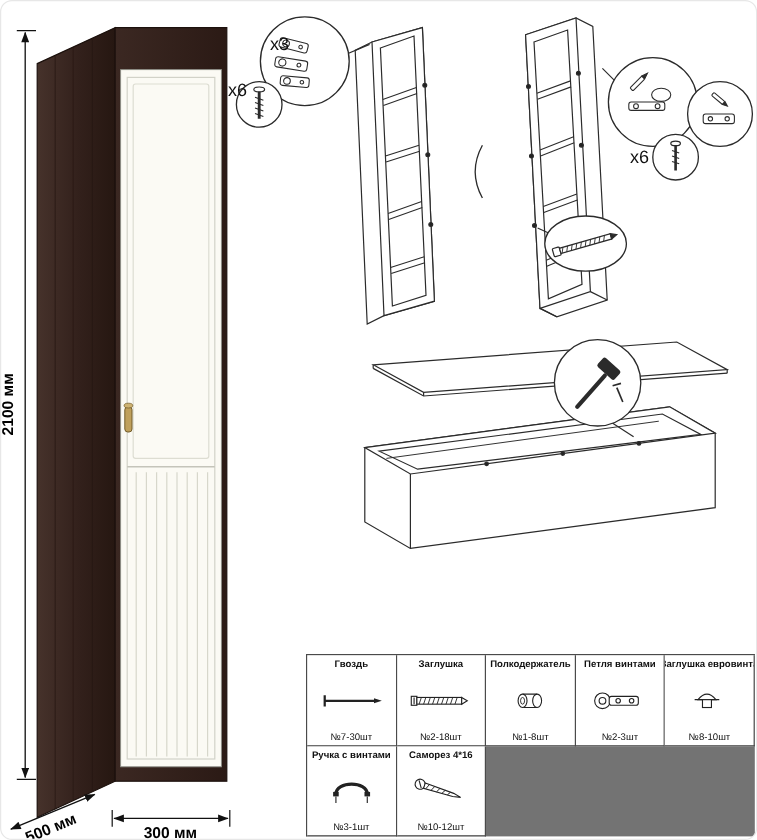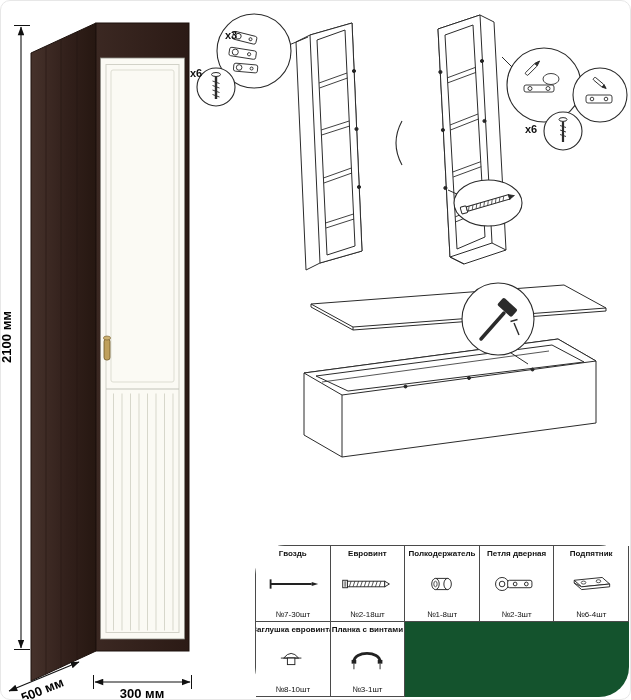--- a/index.html
+++ b/index.html
@@ -1,25 +1,25 @@
 <!DOCTYPE html>
 <html><head>
 <meta charset="utf-8">
 <style>
   * { margin:0; padding:0; box-sizing:border-box; }
   html,body { width:631px; height:700px; background:#fff; font-family:"Liberation Sans",sans-serif; }
   .canvas { position:absolute; left:0; top:0; width:631px; height:700px; background:#fff;
             border:1px solid #e7e7e7; border-radius:10px; overflow:hidden; }
   svg text { font-family:"Liberation Sans",sans-serif; }
   .dim-text { font-size:13px; font-weight:bold; fill:#000; }
-  .label-float { position:absolute; font-size:11px; font-weight:bold; color:#111; z-index:5; }
+  .label-float { position:absolute; font-size:15px; font-weight:normal; color:#111; z-index:5; }
   
   .parts-table { position:absolute; left:254px; top:544px; width:374px; height:152px;
                  display:grid; grid-template-columns:repeat(5,1fr); grid-template-rows:1fr 1fr;
-                 border-top:1px solid #4a4a4a; border-left:1px solid #4a4a4a; background:#14532d; z-index:4;border-radius:30px; }
+                 border-top:1px solid #4a4a4a; border-left:1px solid #4a4a4a; background:#737373; z-index:4; }
   .cell { border-right:1px solid #4a4a4a; border-bottom:1px solid #4a4a4a;
           display:flex; flex-direction:column; align-items:center; justify-content:space-between;
           padding:3px 1px 2px 1px; background:#fff; overflow:hidden; }
   .cell-name { font-size:8px; font-weight:700; color:#111; white-space:nowrap; }
   .cell-qty  { font-size:8px; color:#111; white-space:nowrap; }
   .cell-icon { flex:1; display:flex; align-items:center; justify-content:center; }
   .cell-icon svg { width:56px; height:26px; }
 </style>
 </head>
 <body>
@@ -286,21 +286,21 @@
         <svg viewBox="0 0 60 26">
             <line x1="6" y1="13" x2="50" y2="13" stroke="#222" stroke-width="2"></line>
             <line x1="6" y1="8" x2="6" y2="18" stroke="#222" stroke-width="2"></line>
             <polygon points="50,10.8 57,13 50,15.2" fill="#222"></polygon>
           </svg>
       </div>
       <div class="cell-qty">№7-30шт</div>
     </div>
 
     <div class="cell">
-      <div class="cell-name">Евровинт</div>
+      <div class="cell-name">Заглушка</div>
       <div class="cell-icon">
         <svg viewBox="0 0 60 26">
             <rect x="4" y="9" width="5" height="8" fill="#fff" stroke="#222"></rect>
             <line x1="6.5" y1="10" x2="6.5" y2="16" stroke="#222"></line>
             <rect x="9" y="10" width="40" height="6" fill="#fff" stroke="#222"></rect>
             <g stroke="#222" stroke-width="0.8">
               <line x1="13" y1="10" x2="11" y2="16"></line>
               <line x1="17" y1="10" x2="15" y2="16"></line>
               <line x1="21" y1="10" x2="19" y2="16"></line>
               <line x1="25" y1="10" x2="23" y2="16"></line>
@@ -324,69 +324,77 @@
             <line x1="23" y1="7" x2="36" y2="7" stroke="#222"></line>
             <line x1="23" y1="19" x2="36" y2="19" stroke="#222"></line>
             <ellipse cx="23" cy="13" rx="4" ry="6" fill="#fff" stroke="#222"></ellipse>
             <ellipse cx="23" cy="13" rx="1.8" ry="3" fill="none" stroke="#222" stroke-width="0.8"></ellipse>
           </svg>
       </div>
       <div class="cell-qty">№1-8шт</div>
     </div>
 
     <div class="cell">
-      <div class="cell-name">Петля дверная</div>
+      <div class="cell-name">Петля винтами</div>
       <div class="cell-icon">
         <svg viewBox="0 0 60 26">
             <circle cx="14" cy="13" r="7" fill="#fff" stroke="#222"></circle>
             <circle cx="14" cy="13" r="3" fill="none" stroke="#222"></circle>
             <rect x="20" y="9" width="26" height="8" rx="2" fill="#fff" stroke="#222"></rect>
             <circle cx="28" cy="13" r="2" fill="none" stroke="#222"></circle>
             <circle cx="40" cy="13" r="2" fill="none" stroke="#222"></circle>
           </svg>
       </div>
       <div class="cell-qty">№2-3шт</div>
     </div>
 
 
-    <div class="cell">
-      <div class="cell-name">Подпятник</div>
-      <div class="cell-icon">
-        <svg viewBox="0 0 60 26">
-            <polygon points="12,9 42,6 50,13 20,16" fill="#fff" stroke="#222"></polygon>
-            <polyline points="12,9 12,12 20,19 50,16 50,13 20,16 12,12" fill="#fff" stroke="#222"></polyline>
-            <ellipse cx="22" cy="11.5" rx="2.5" ry="1.6" fill="none" stroke="#222" stroke-width="0.8"></ellipse>
-            <ellipse cx="38" cy="10" rx="2.5" ry="1.6" fill="none" stroke="#222" stroke-width="0.8"></ellipse>
-          </svg>
-      </div>
-      <div class="cell-qty">№6-4шт</div>
-    </div>
 
     <div class="cell">
       <div class="cell-name">Заглушка евровинта</div>
       <div class="cell-icon">
         <svg viewBox="0 0 60 26">
             <path d="M20,12 Q28,2 36,12 Z" fill="#fff" stroke="#222"></path>
             <line x1="17" y1="12" x2="39" y2="12" stroke="#222"></line>
             <rect x="24" y="12" width="8" height="7" fill="#fff" stroke="#222"></rect>
           </svg>
       </div>
       <div class="cell-qty">№8-10шт</div>
     </div>
 
     <div class="cell">
-      <div class="cell-name">Планка с винтами</div>
+      <div class="cell-name">Ручка с винтами</div>
       <div class="cell-icon">
         <svg viewBox="0 0 60 26">
             <path d="M16,16 C16,4 44,4 44,16" fill="none" stroke="#222" stroke-width="3"></path>
             <rect x="13.5" y="14" width="5" height="4" fill="#222"></rect>
             <rect x="41.5" y="14" width="5" height="4" fill="#222"></rect>
             <line x1="16" y1="18" x2="16" y2="24" stroke="#222"></line>
             <line x1="44" y1="18" x2="44" y2="24" stroke="#222"></line>
           </svg>
       </div>
       <div class="cell-qty">№3-1шт</div>
     </div>
 
 
+    <div class="cell">
+      <div class="cell-name">Саморез 4*16</div>
+      <div class="cell-icon">
+        <svg viewBox="0 0 60 26">
+            <g transform="rotate(18 30 13)">
+              <circle cx="11" cy="13" r="4.5" fill="#fff" stroke="#222"></circle>
+              <line x1="9" y1="10" x2="13" y2="16" stroke="#222"></line>
+              <polygon points="15,10.5 42,11.5 49,13 42,14.5 15,15.5" fill="#fff" stroke="#222"></polygon>
+              <g stroke="#222" stroke-width="0.8">
+                <line x1="19" y1="10.7" x2="17" y2="15.3"></line>
+                <line x1="24" y1="10.9" x2="22" y2="15.1"></line>
+                <line x1="29" y1="11.1" x2="27" y2="14.9"></line>
+                <line x1="34" y1="11.3" x2="32" y2="14.7"></line>
+                <line x1="39" y1="11.5" x2="37" y2="14.5"></line>
+              </g>
+            </g>
+          </svg>
+      </div>
+      <div class="cell-qty">№10-12шт</div>
+    </div>
 
   </div>
 </div>
 
 </body></html>

